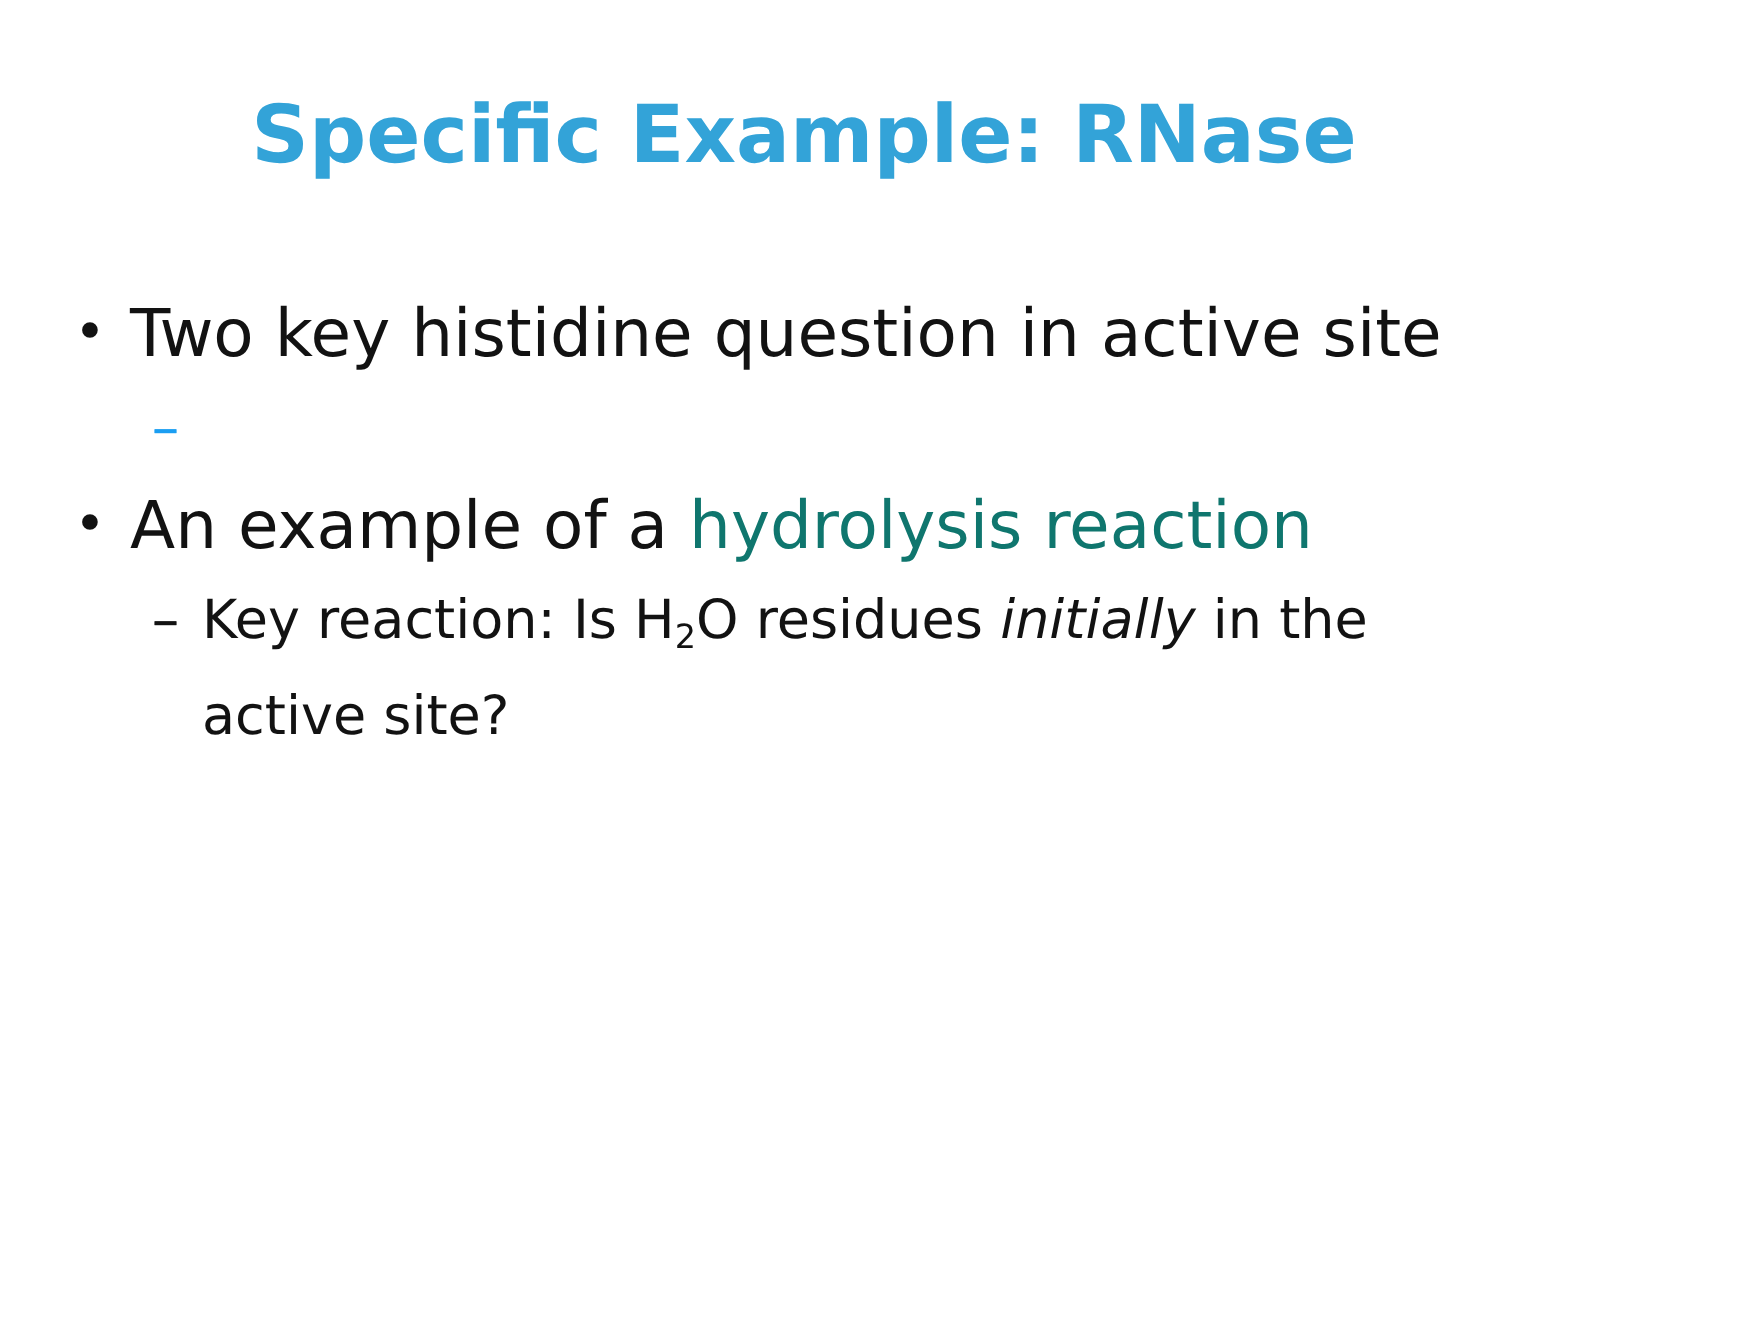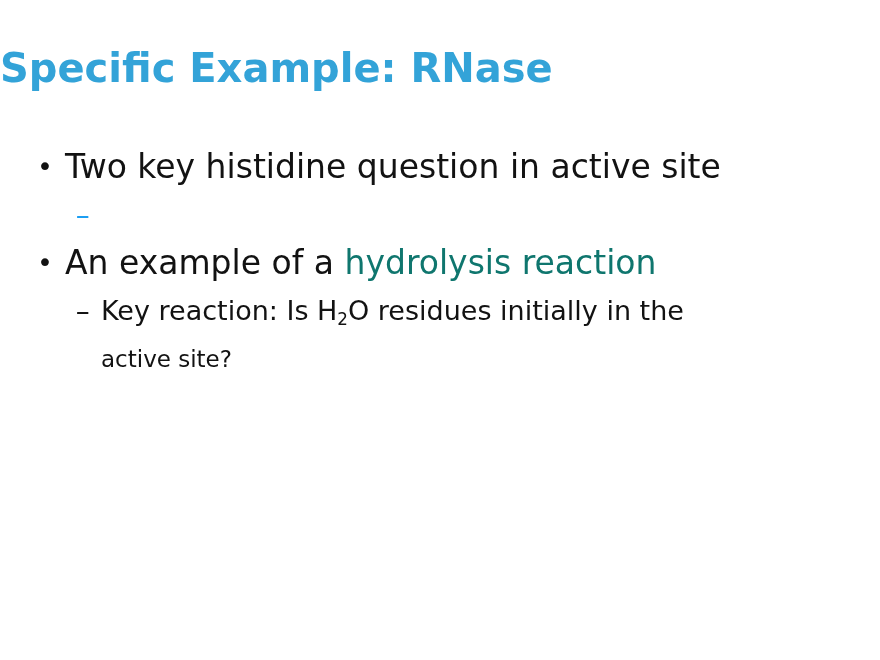--- a/index.html
+++ b/index.html
@@ -20,20 +20,21 @@
     background: #ffffff;
     box-sizing: border-box;
   }
 
   
   .slide-title {
     position: absolute;
     top: 44px;
     left: 0;
     width: 804px;
+    text-align: center;
     font-family: "DejaVu Sans", sans-serif;
     font-weight: bold;
     font-size: 40px;
     line-height: 48px;
     color: #33a3d8;
     letter-spacing: 0px;
     white-space: nowrap;
   }
 
   
@@ -84,35 +85,36 @@
     color: #1b9ef2;
   }
   .dark-sub .marker {
     color: #121212;
   }
 
   .accent-text {
     color: #0f766e;
   }
   .italic-text {
+    font-style: italic;
   }
   sub {
     font-size: 0.62em;
     line-height: 0;
     vertical-align: baseline;
     position: relative;
     bottom: -0.28em;
   }
 
   .spacer-line {
     height: 48px;
   }
   .wrap-line {
     padding-left: 71px;
-    font-size: 23px;
+    font-size: 27px;
     line-height: 48px;
     color: #121212;
   }
 </style>
 </head>
 <body>
 
 <div class="slide">
 
   <div class="slide-title">Specific Example: RNase</div>

